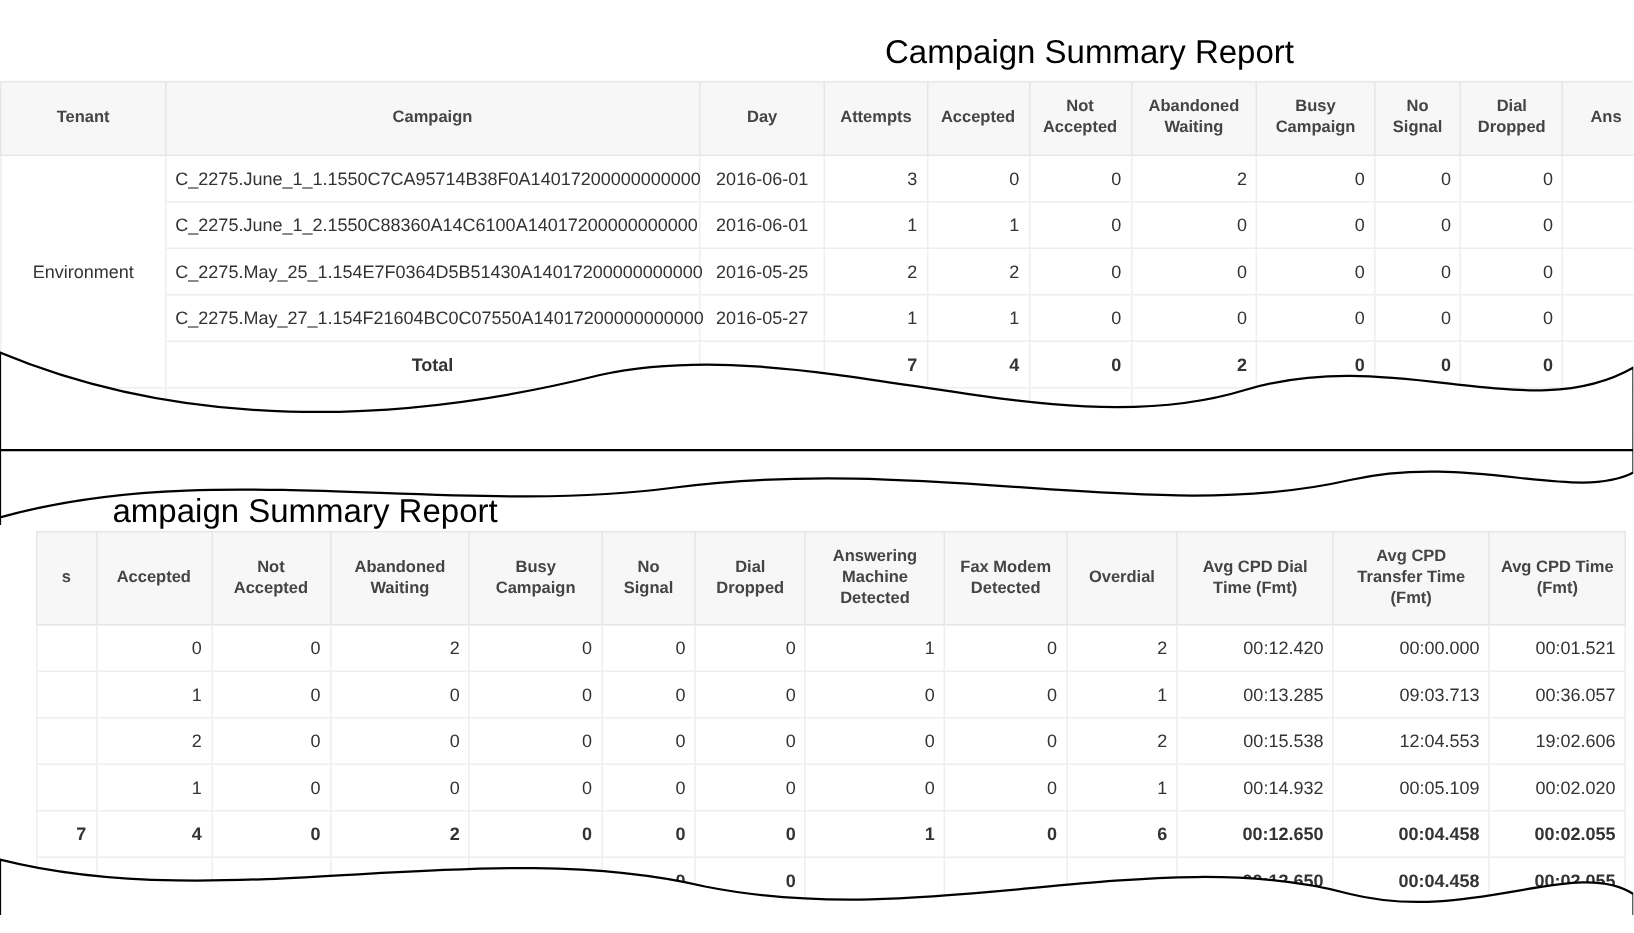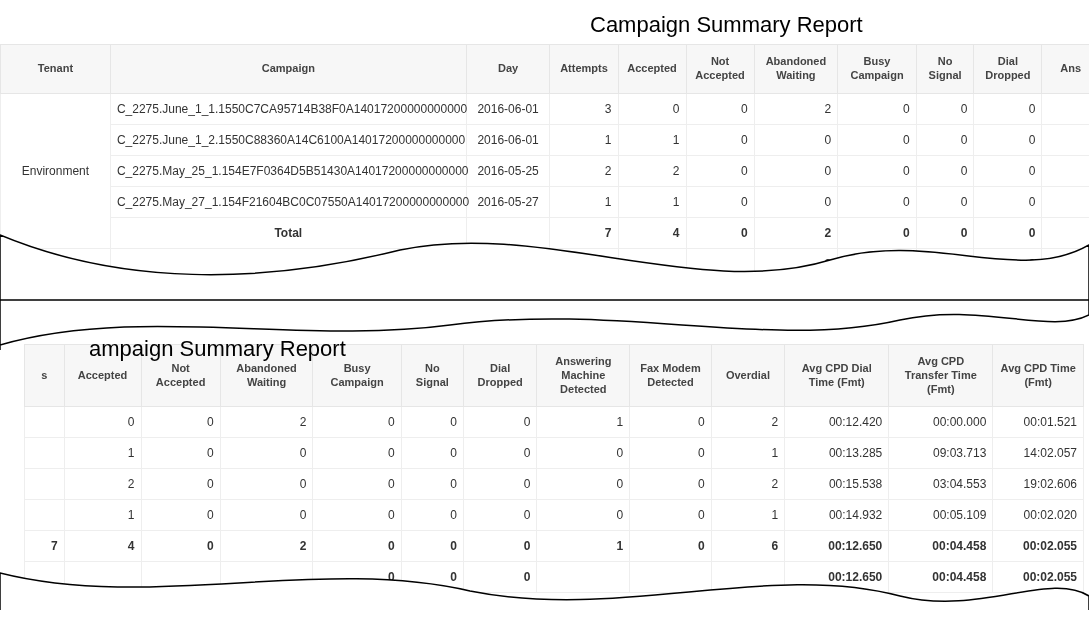--- a/index.html
+++ b/index.html
@@ -7,21 +7,21 @@
     padding: 0;
     font-family: Arial, Helvetica, sans-serif;
     font-size: 12px;
     color: #333;
     background: #fff;
   }
   .report-title {
     font-size: 22px;
     font-weight: 400;
     color: #000;
-    padding: 12px 0 6px 0;
+    padding: 22px 0 6px 0;
   }
   .panel {
     position: relative;
     width: 1089px;
     overflow: hidden;
   }
   .panel1 {
     height: 300px;
   }
   .panel2 {
@@ -50,21 +50,21 @@
     padding: 8px 6px;
     font-size: 12px;
     color: #333;
     text-align: right;
     vertical-align: middle;
     white-space: nowrap;
   }
   td.left { text-align: center; }
   tr.total-row td { font-weight: bold; }
   .title-wrap-1 { padding-left: 590px; }
-  .title-wrap-2 { padding-left: 75px; position: relative; top: 24px; margin-left: 14px; }
+  .title-wrap-2 { padding-left: 75px; position: relative; top: 6px; }
   .t2wrap { padding-left: 24px; }
   svg.wave {
     position: absolute;
     left: 0;
     width: 1089px;
     pointer-events: none;
   }
   
   .wave-bottom1 { top: 230px; height: 70px; }
   
@@ -254,35 +254,35 @@
         <td>0</td>
         <td>0</td>
         <td>0</td>
         <td>0</td>
         <td>0</td>
         <td>0</td>
         <td>0</td>
         <td>1</td>
         <td>00:13.285</td>
         <td>09:03.713</td>
-        <td>14:02.057</td>
+        <td>00:36.057</td>
       </tr>
       <tr>
         <td></td>
         <td>2</td>
         <td>0</td>
         <td>0</td>
         <td>0</td>
         <td>0</td>
         <td>0</td>
         <td>0</td>
         <td>0</td>
         <td>2</td>
         <td>00:15.538</td>
-        <td>03:04.553</td>
+        <td>12:04.553</td>
         <td>19:02.606</td>
       </tr>
       <tr>
         <td></td>
         <td>1</td>
         <td>0</td>
         <td>0</td>
         <td>0</td>
         <td>0</td>
         <td>0</td>

